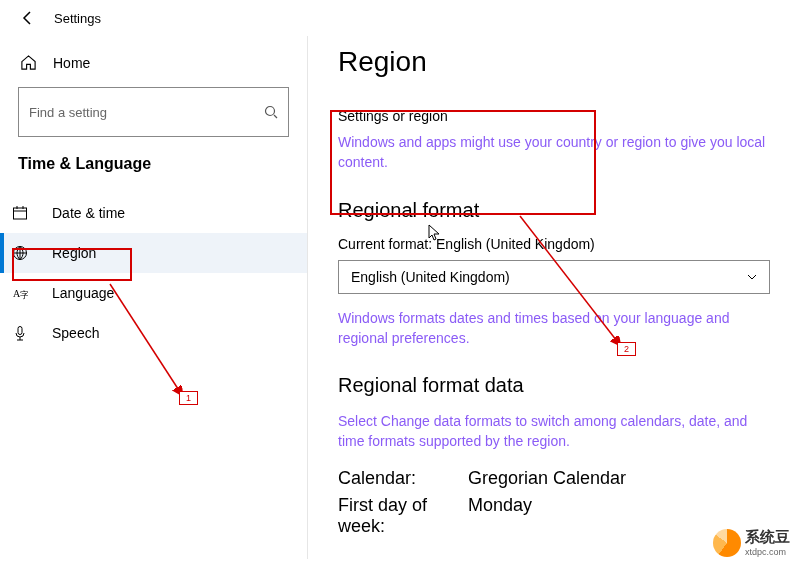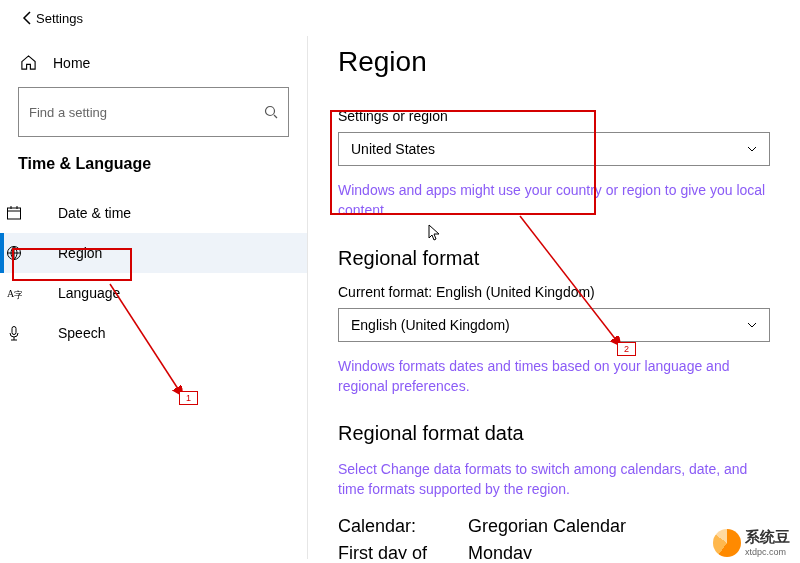--- a/index.html
+++ b/index.html
@@ -10,20 +10,21 @@
       height: 563px;
       overflow: hidden;
       position: relative;
       font-size: 14px;
       color: #000;
     }
     .topbar {
       display: flex;
       align-items: center;
       padding: 10px 20px;
+      gap: 18px;
     }
     .topbar .back { width: 16px; height: 16px; }
     .topbar .title { font-size: 13px; }
     .layout { display: flex; height: calc(100% - 40px); }
     .sidebar {
       width: 308px;
       border-right: 1px solid #e6e6e6;
       padding: 10px 18px 0 18px;
     }
     .home-row {
@@ -50,22 +51,22 @@
       margin-bottom: 20px;
     }
     .nav {
       list-style: none;
       margin-left: -18px;
       margin-right: -18px;
     }
     .nav li {
       display: flex;
       align-items: center;
-      gap: 36px;
-      padding: 12px 6px;
+      gap: 24px;
+      padding: 12px 12px;
       cursor: pointer;
       position: relative;
     }
     .nav li.active {
       background: #eef3f9;
     }
     .nav li.active::before {
       content: "";
       position: absolute;
       left: 0; top: 0; bottom: 0;
@@ -229,28 +230,20 @@
         </span>
         <span>Speech</span>
       </li>
     </ul>
   </div>
 
   <div class="content">
     <h1>Region</h1>
 
     <div class="label">Settings or region</div>
-    <div class="dropdown">
-      <span>United States</span>
-      <span class="chev">
-        <svg viewBox="0 0 10 10">
-            <path d="M1 3 L5 7 L9 3" stroke="#000" fill="none"></path>
-          </svg>
-      </span>
-    </div>
     <div class="desc">Windows and apps might use your country or region to give you local content.</div>
 
     <h2>Regional format</h2>
     <div class="label">Current format: English (United Kingdom)</div>
     <div class="dropdown">
       <span>English (United Kingdom)</span>
       <span class="chev">
         <svg viewBox="0 0 10 10">
             <path d="M1 3 L5 7 L9 3" stroke="#000" fill="none"></path>
           </svg>

